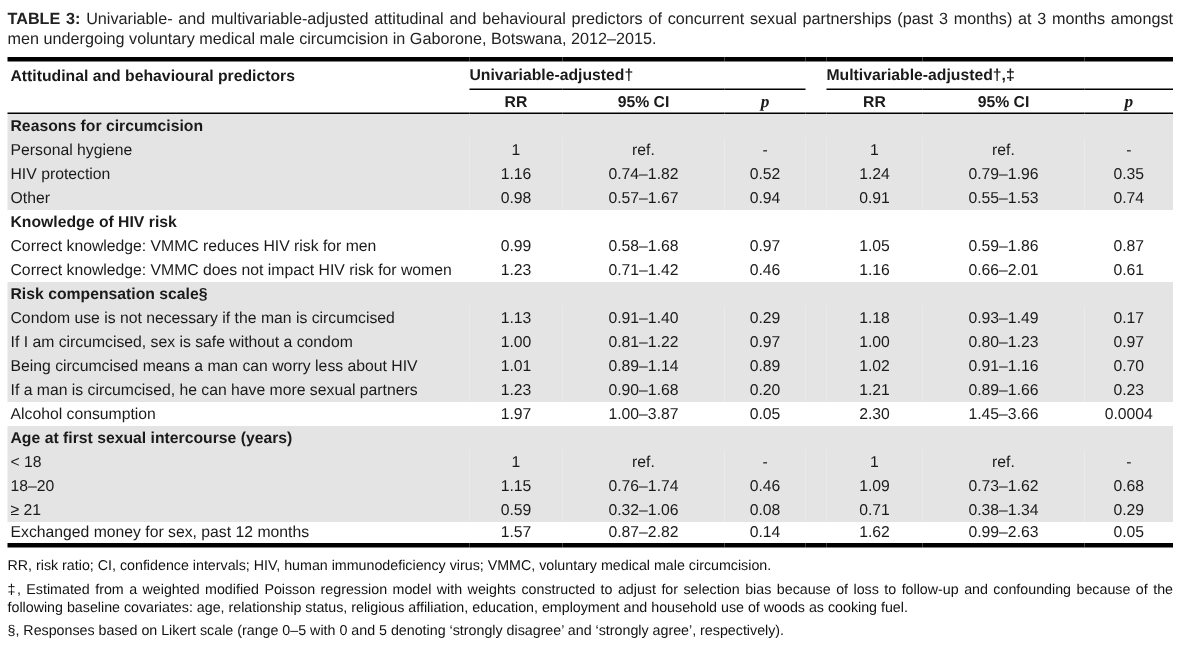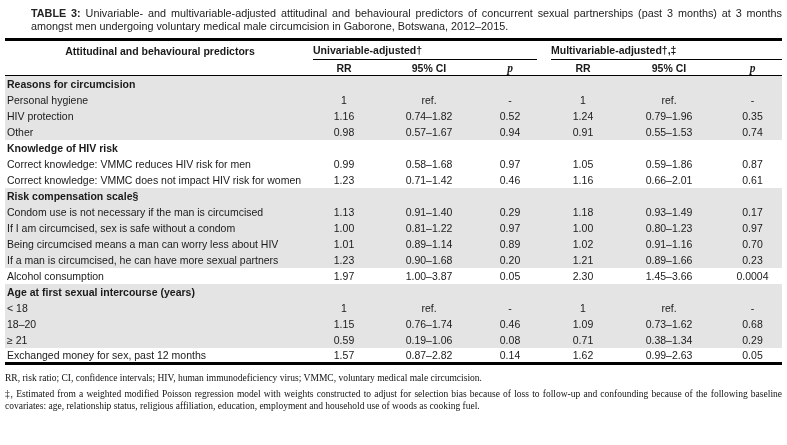--- a/index.html
+++ b/index.html
@@ -10,38 +10,37 @@
     color: #1a1a1a;
     overflow: hidden;
   }
   .page { padding: 7px 5px 0 5px; }
 
   .caption {
     font-size: 10.8px; line-height: 13px;
     text-align: justify;
     color: #222;
     margin-bottom: 5px;
-    margin-left: 26px;
   }
   .caption .cap-label { font-weight: bold; }
 
   table.results {
     border-collapse: collapse;
     table-layout: fixed;
     width: 777px;
     border-top: 3px solid #000;
     border-bottom: 3px solid #000;
   }
   thead { border-bottom: 1.5px solid #000; }
   thead th {
     font-size: 10.5px; font-weight: bold;
     padding: 0; white-space: nowrap;
   }
   th.col-pred {
-    text-align: center; vertical-align: top;
+    text-align: left; vertical-align: top;
     padding: 4px 0 0 2px;
   }
   tr.grp-row { height: 20px; }
   tr.sub-row { height: 16px; }
   th.grp {
     text-align: left; vertical-align: middle;
     border-bottom: 1px solid #000;
   }
   th.sub { text-align: center; vertical-align: middle; }
   th.sub.pcol {
@@ -52,21 +51,21 @@
   tbody td {
     height: 16px; font-size: 10.5px;
     vertical-align: middle; padding: 0;
     white-space: nowrap;
   }
   tbody td.lbl { text-align: left; padding-left: 2px; }
   tbody td.num { text-align: center; }
   tbody tr.section td { font-weight: bold; }
   tbody tr.shaded td { background: var(--shade, #e4e4e4); }
 
-  .footnotes { margin-top: 7px; font-family: Liberation Serif, serif; }
+  .footnotes { margin-top: 7px; }
   .footnotes p {
     font-size: 9.5px; line-height: 12px;
     text-align: justify; color: #111;
     margin-bottom: 3.5px;
   }
 </style>
 </head>
 <body>
 
 <div class="page">
@@ -229,21 +228,21 @@
           <td class="num">0.76–1.74</td>
           <td class="num">0.46</td>
           <td></td>
           <td class="num">1.09</td>
           <td class="num">0.73–1.62</td>
           <td class="num">0.68</td>
         </tr>
         <tr class="shaded">
           <td class="lbl">≥ 21</td>
           <td class="num">0.59</td>
-          <td class="num">0.19–1.06</td>
+          <td class="num">0.32–1.06</td>
           <td class="num">0.08</td>
           <td></td>
           <td class="num">0.71</td>
           <td class="num">0.38–1.34</td>
           <td class="num">0.29</td>
         </tr>
         <tr class="">
           <td class="lbl">Exchanged money for sex, past 12 months</td>
           <td class="num">1.57</td>
           <td class="num">0.87–2.82</td>
@@ -252,15 +251,16 @@
           <td class="num">1.62</td>
           <td class="num">0.99–2.63</td>
           <td class="num">0.05</td>
         </tr>
       </tbody>
   </table>
 
   <div class="footnotes" id="footnotes">
       <p>RR, risk ratio; CI, confidence intervals; HIV, human immunodeficiency virus; VMMC, voluntary medical male circumcision.</p>
       <p>‡, Estimated from a weighted modified Poisson regression model with weights constructed to adjust for selection bias because of loss to follow-up and confounding because of the following baseline covariates: age, relationship status, religious affiliation, education, employment and household use of woods as cooking fuel.</p>
+      <p>§, Responses based on Likert scale (range 0–5 with 0 and 5 denoting ‘strongly disagree’ and ‘strongly agree’, respectively).</p>
     </div>
 
 </div>
 
 </body></html>

